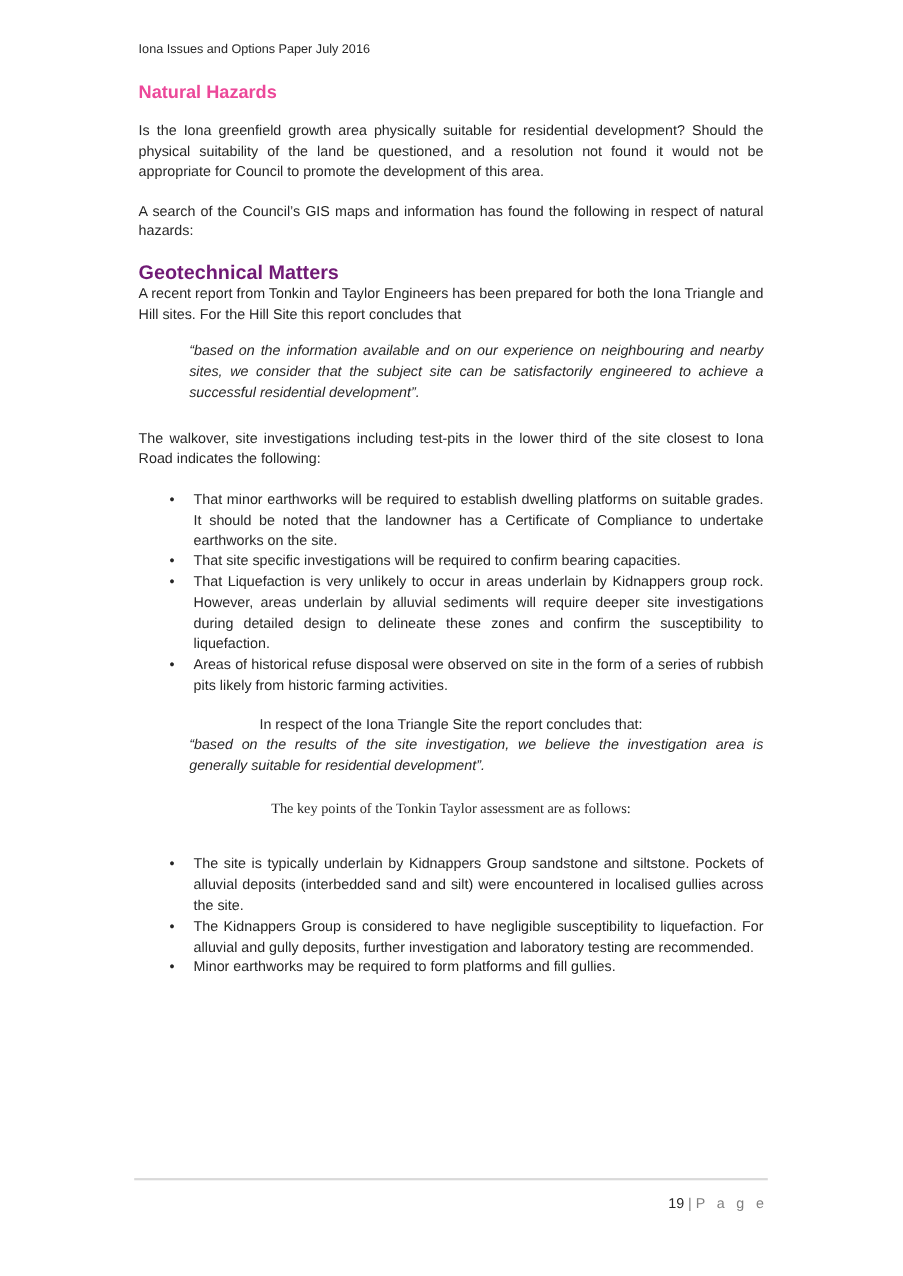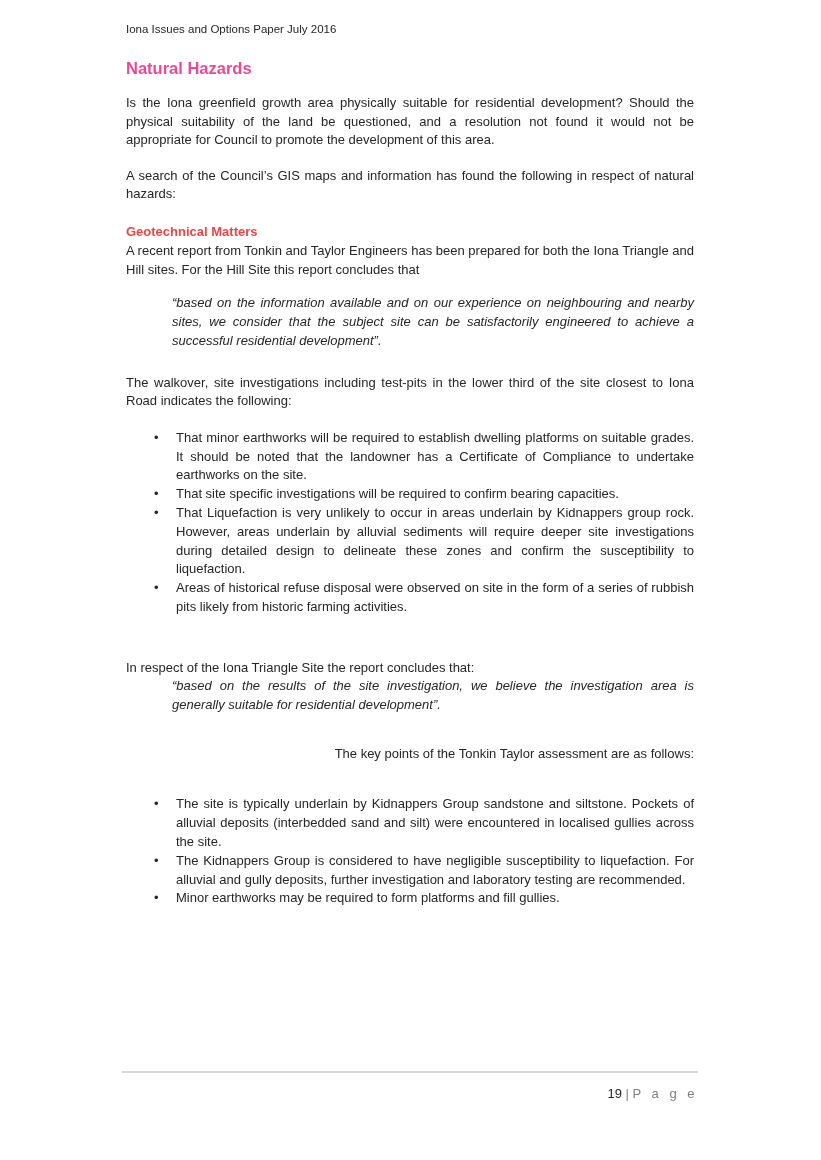--- a/index.html
+++ b/index.html
@@ -6,21 +6,21 @@
     margin: 0;
     padding: 0;
     background: #ffffff;
   }
   .page {
     position: relative;
     width: 821px;
     height: 1160px;
     background: #ffffff;
     box-sizing: border-box;
-    padding: 22px 127px 0 126px;
+    padding: 38px 127px 0 126px;
     font-family: "Liberation Sans", sans-serif;
     color: #262626;
     overflow: hidden;
   }
   .doc-header {
     font-size: 11.5px;
     line-height: 15px;
     color: #262626;
   }
   h1.title {
@@ -32,27 +32,27 @@
   }
   p {
     font-size: 13px;
     line-height: 18.6px;
     text-align: justify;
     margin: 0;
   }
   p.para-intro      { margin-top: 16px; }
   p.para-gis        { margin-top: 17px; }
   p.para-walkover   { margin-top: 23px; }
-  p.para-triangle   { margin-top: 42px; text-align: left; }
-  p.para-keypoints  { margin-top: 30px; text-align: right; }
+  p.para-triangle   { margin-top: 17px; text-align: center; }
+  p.para-keypoints  { margin-top: 20px; text-align: center; font-family: Liberation Serif, serif; }
   h2.subheading {
-    font-size: 13px;
+    font-size: 18px;
     line-height: 18px;
     font-weight: bold;
-    color: #ef4444;
+    color: #701a75;
     margin: 19px 0 1px 0;
   }
   ul.bullets {
     list-style: none;
     margin: 0;
     padding: 0;
   }
   ul.bullets.l1 { margin-top: 3px; }
   ul.bullets.l2 { margin-top: 18px; }
   ul.bullets.l3 { margin-top: 32px; }

